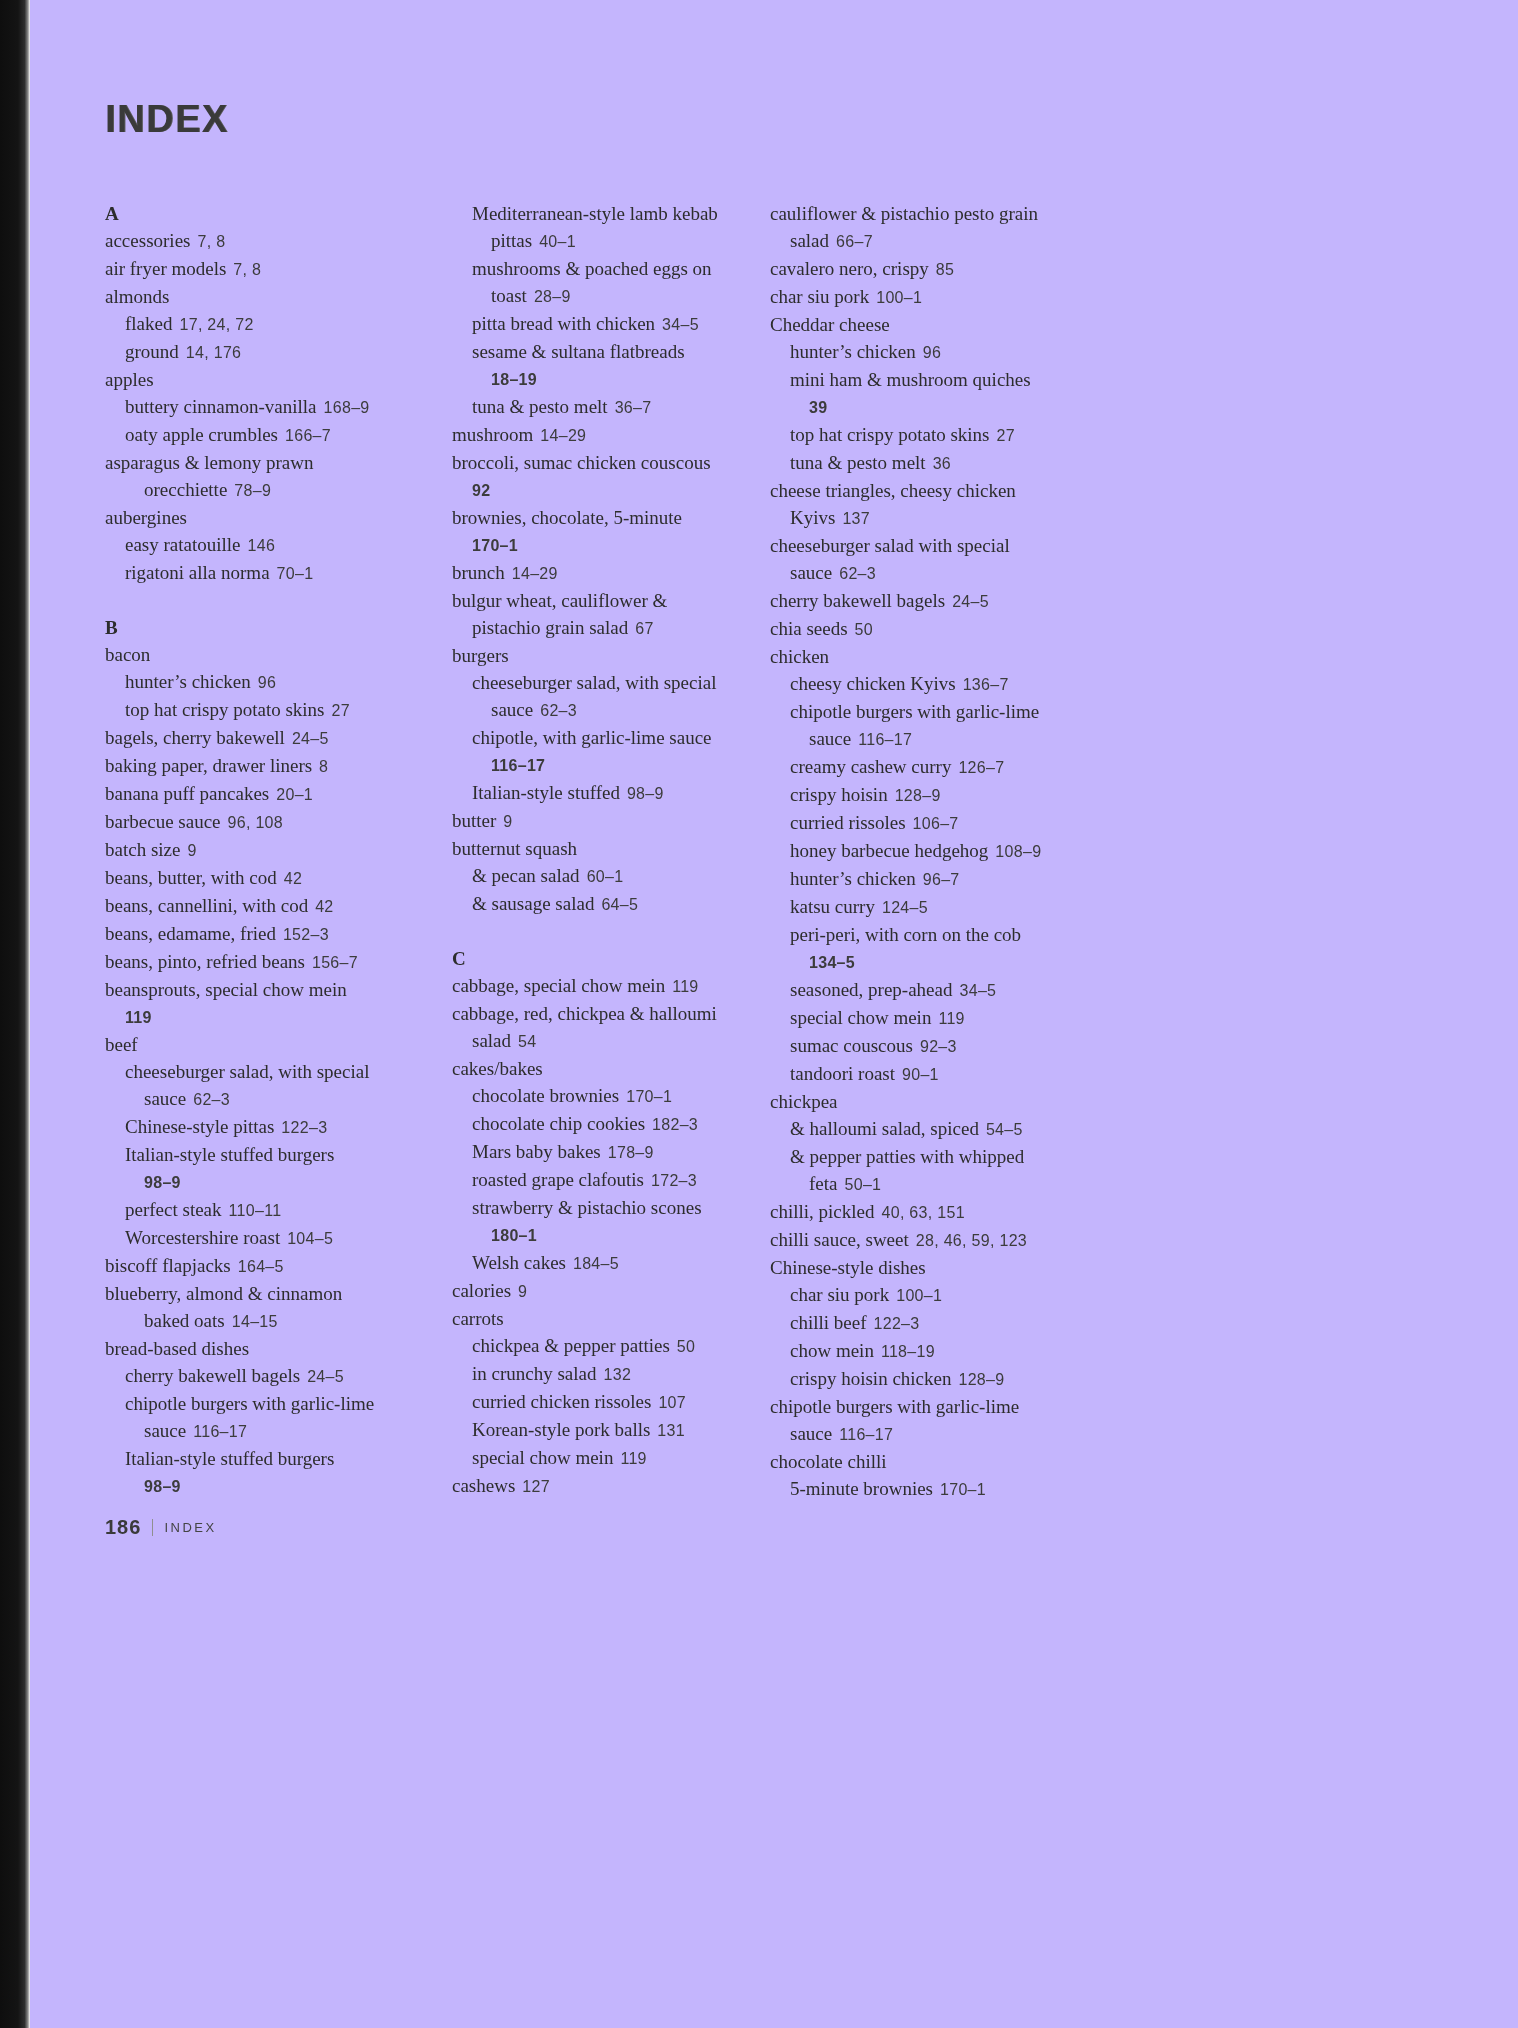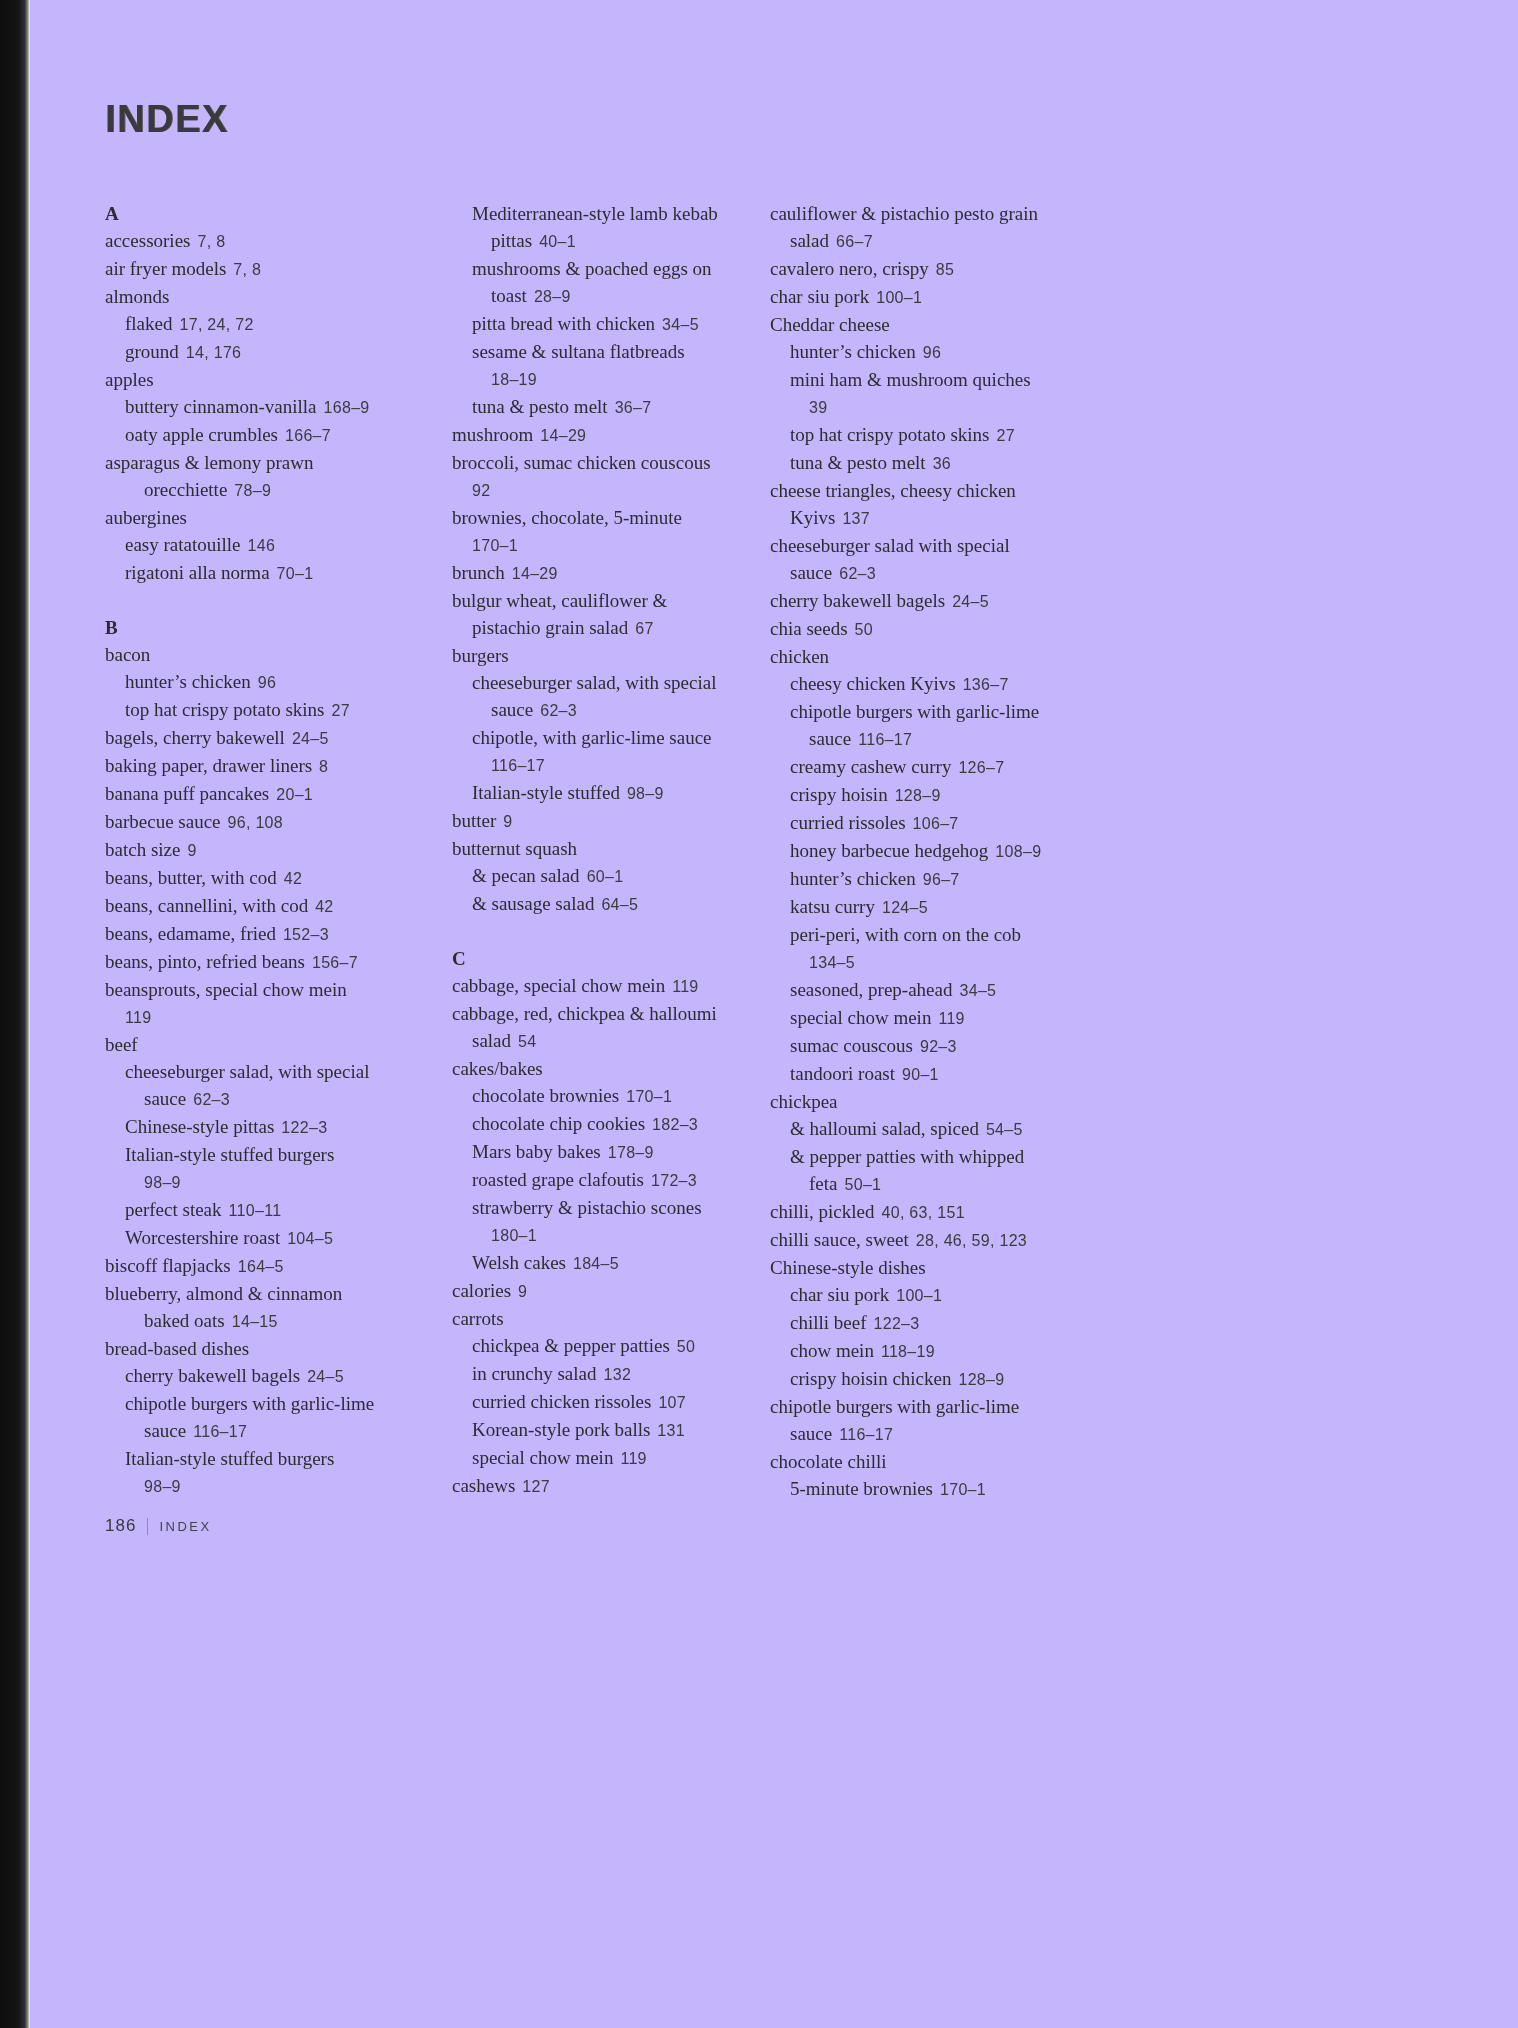--- a/index.html
+++ b/index.html
@@ -43,28 +43,28 @@
   .entry.heading { font-weight: 700; margin-top: 27px; }
   .entry.heading:first-child { margin-top: 0; }
   .entry-text { color: #2d2d2d; }
   .entry-pages {
     font-family: "Liberation Sans", sans-serif;
     font-size: 16px;
     color: #3c3c3c;
     margin-left: 7px;
     letter-spacing: 0.3px;
   }
-  .entry-text:empty + .entry-pages { margin-left: 0; }
+  .entry-text:empty + .entry-pages { margin-left: 0; font-weight: bold; }
   .footer {
     position: absolute; left: 105px; top: 1516px;
     display: flex; align-items: center; gap: 11px;
     font-family: "Liberation Sans", sans-serif;
     color: #3a3a3a;
   }
-  .footer .pg { font-weight: 400; font-size: 17px; letter-spacing: 1px; }
+  .footer .pg { font-weight: 700; font-size: 20px; letter-spacing: 1px; }
   .footer .fdiv { width: 1px; height: 17px; background: #8f8f8f; }
   .footer .flabel { font-size: 13px; letter-spacing: 2.5px; color: #444444; }
 </style>
 </head>
 <body>
 
 <div class="page">
   <div class="spine"></div>
 
   <h1 class="title">INDEX</h1>

